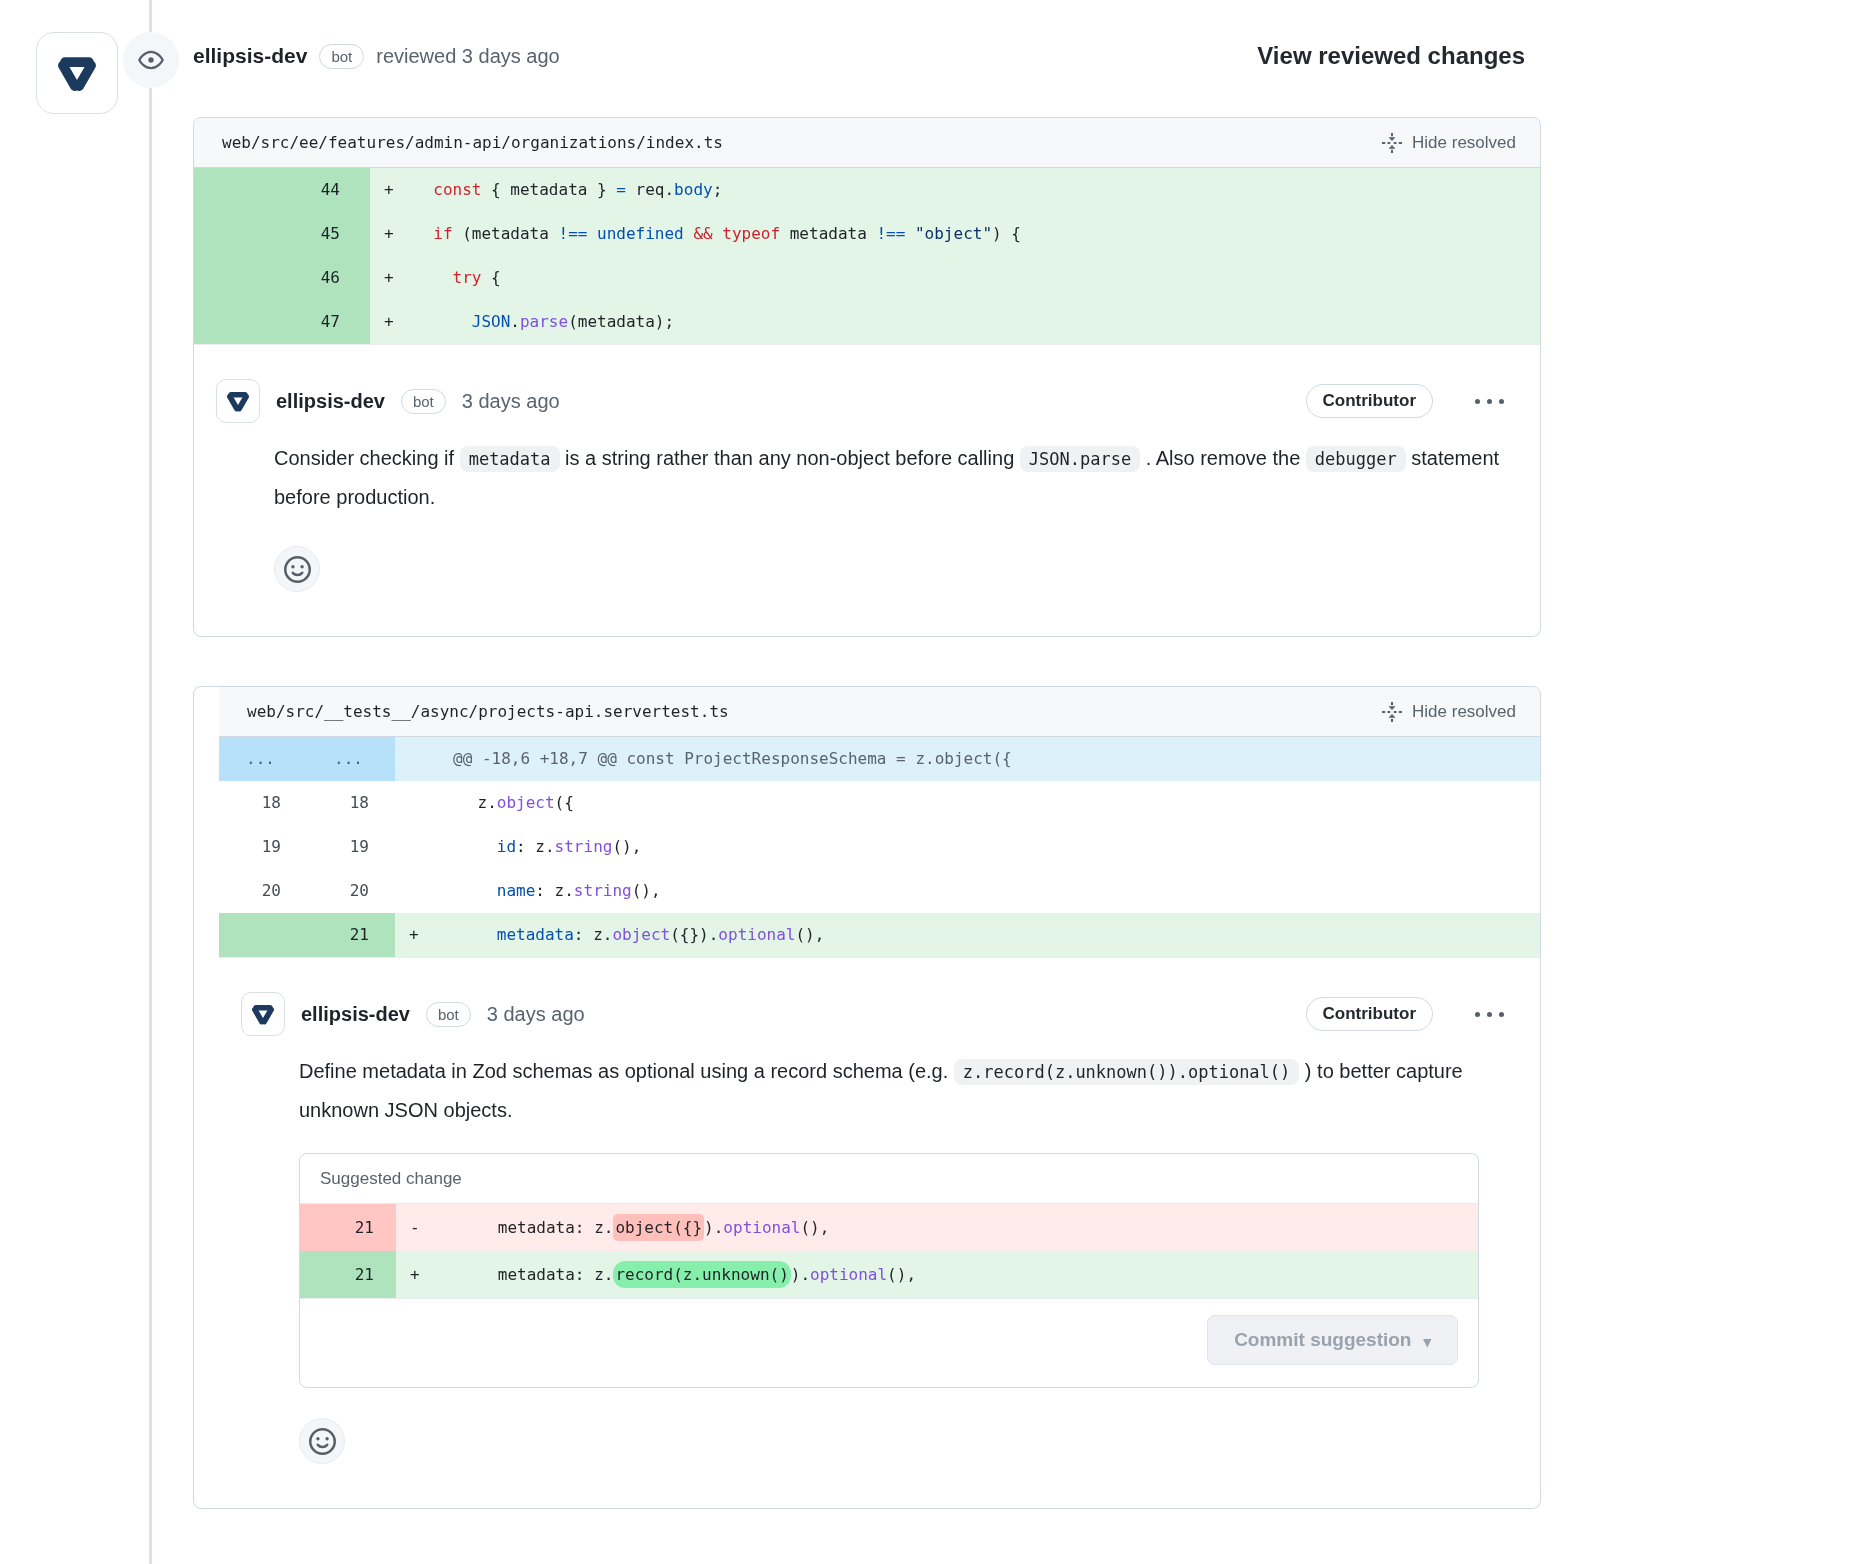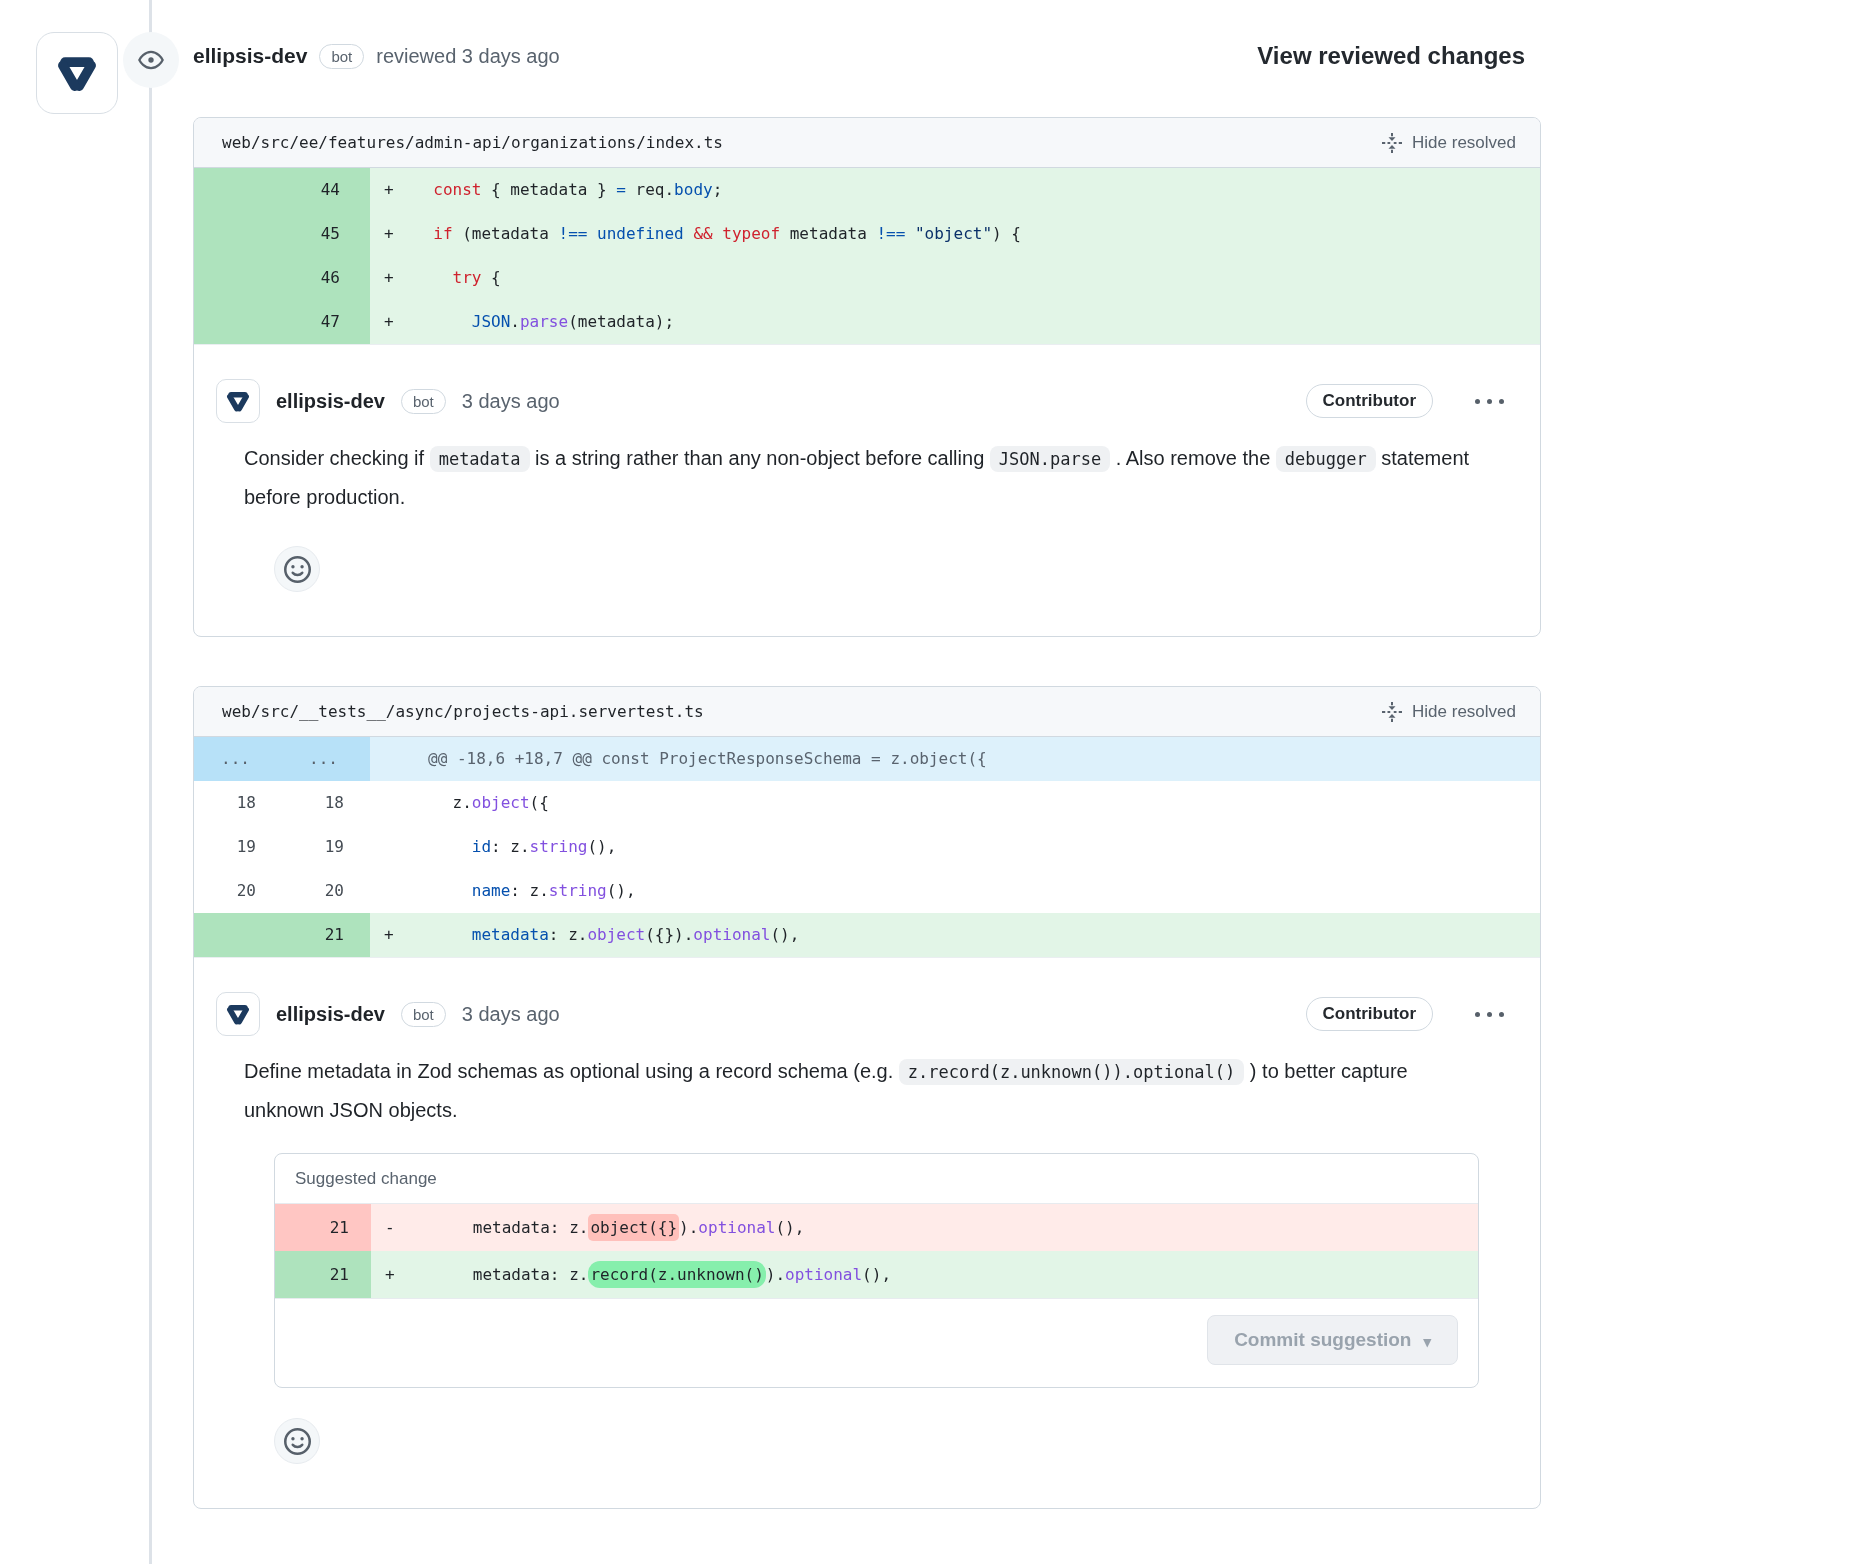--- a/index.html
+++ b/index.html
@@ -18,21 +18,21 @@
   
   .review-header { position:absolute; left:193px; top:42px; width:1332px; display:flex; align-items:center; gap:12px; }
   .author { font-weight:bold; font-size:21px; color:#1f2328; }
   .badge-pill { border:1px solid #d1d9e0; border-radius:999px; color:#59636e; font-size:15px; padding:3px 11px; background:#fff; }
   .review-meta { color:#59636e; font-size:20px; }
   .view-link { margin-left:auto; font-size:24px; font-weight:600; color:#24292f; cursor:pointer; }
 
   
   .card { position:absolute; left:193px; width:1348px; background:#fff; border:1px solid #d1d9e0; border-radius:8px; overflow:hidden; }
   .card1 { top:117px; }
-  .card2 { top:686px; }
+  .card2 { top:686px;padding-left:25px; }
   .card-head { height:50px; background:#f6f8fa; border-bottom:1px solid #d1d9e0; display:flex; align-items:center; padding:0 24px 0 28px; }
   .file-path { font-family:"DejaVu Sans Mono", monospace; font-size:16px; color:#1f2328; cursor:pointer; }
   .hide-resolved { margin-left:auto; display:flex; align-items:center; gap:10px; background:none; border:none;
     color:#59636e; font-size:17px; font-family:"Liberation Sans", sans-serif; cursor:pointer; }
 
   
   .diff { border-bottom:1px solid #eaeef1; }
   .drow { display:flex; height:44px; line-height:44px; font-family:"DejaVu Sans Mono", monospace; font-size:16px; white-space:pre; }
   .g1 { flex:0 0 176px; text-align:right; padding-right:30px; }
   .g2 { flex:0 0 88px; text-align:right; padding-right:26px; }
@@ -64,21 +64,21 @@
   .comment { padding:34px 30px 44px 22px; }
   .c-head { display:flex; align-items:center; gap:16px; }
   .avatar-sm { width:44px; height:44px; border:1px solid #d9dfe5; border-radius:10px; background:#fff;
     display:flex; align-items:center; justify-content:center; flex:0 0 44px; }
   .c-author { font-weight:bold; font-size:20px; }
   .c-time { color:#59636e; font-size:20px; }
   .role-badge { margin-left:auto; border:1px solid #d1d9e0; border-radius:999px; font-size:17px; font-weight:600;
     color:#25292e; padding:6px 16px; background:#fff; }
   .kebab { display:flex; align-items:center; gap:7px; margin-left:26px; margin-right:6px; cursor:pointer; background:none; border:none; }
   .kebab i { width:5px; height:5px; border-radius:50%; background:#57606a; display:block; }
-  .c-body { margin:16px 0 0 28px; max-width:1245px; font-size:20px; line-height:38px; color:#1f2328; }
+  .c-body { margin:16px 0 0 58px; max-width:1245px; font-size:20px; line-height:38px; color:#1f2328; }
   .c-body code.chip { font-family:"DejaVu Sans Mono", monospace; font-size:17px; background:#eff1f3; border-radius:8px; padding:3px 9px; color:#1f2328; }
   .react-row { margin:30px 0 0 58px; }
   .react-btn { width:46px; height:46px; border-radius:50%; background:#f4f7f9; border:1px solid #e7ebef;
     display:flex; align-items:center; justify-content:center; cursor:pointer; }
 
   
   .suggest { margin:24px 31px 0 58px; border:1px solid #d1d9e0; border-radius:8px; overflow:hidden; }
   .suggest-head { height:50px; line-height:50px; padding-left:20px; font-size:17px; color:#59636e; border-bottom:1px solid #e7ebef; }
   .suggest .drow { height:47px; line-height:47px; }
   .suggest-foot { border-top:1px solid #e7ebef; padding:16px 20px 22px; display:flex; justify-content:flex-end; }

